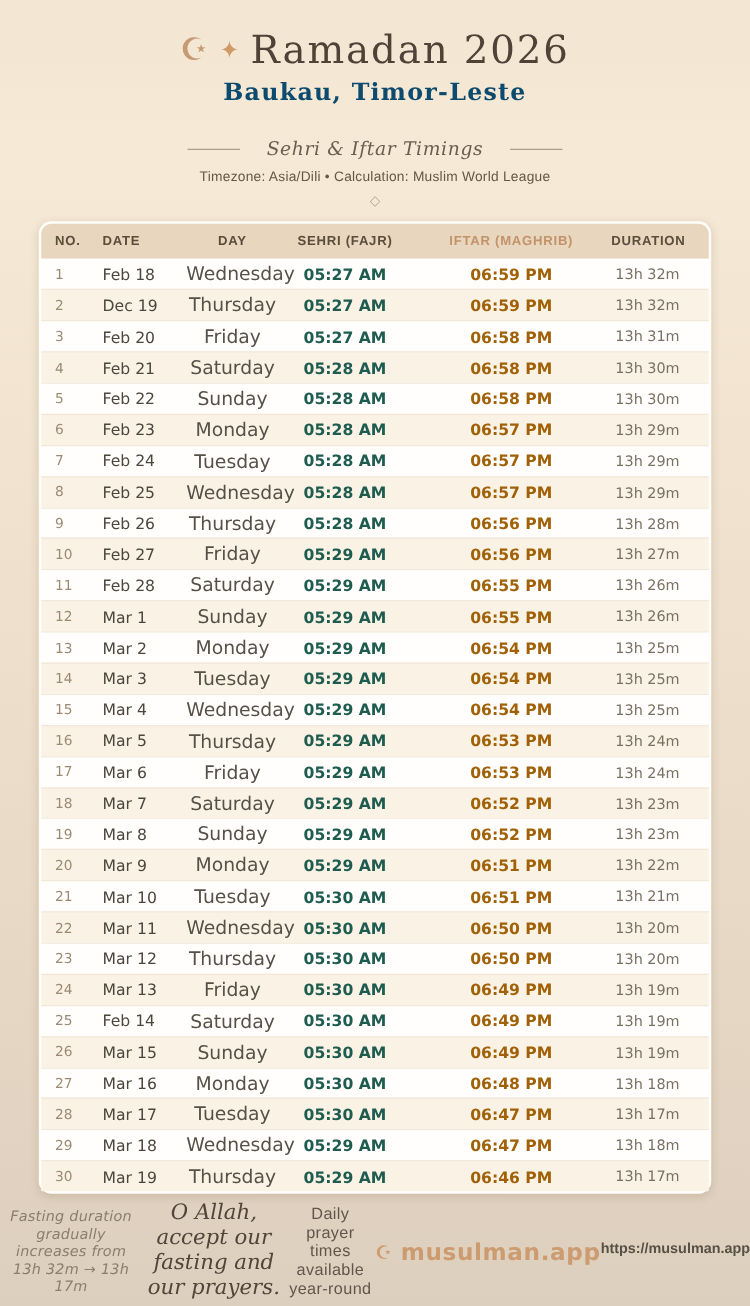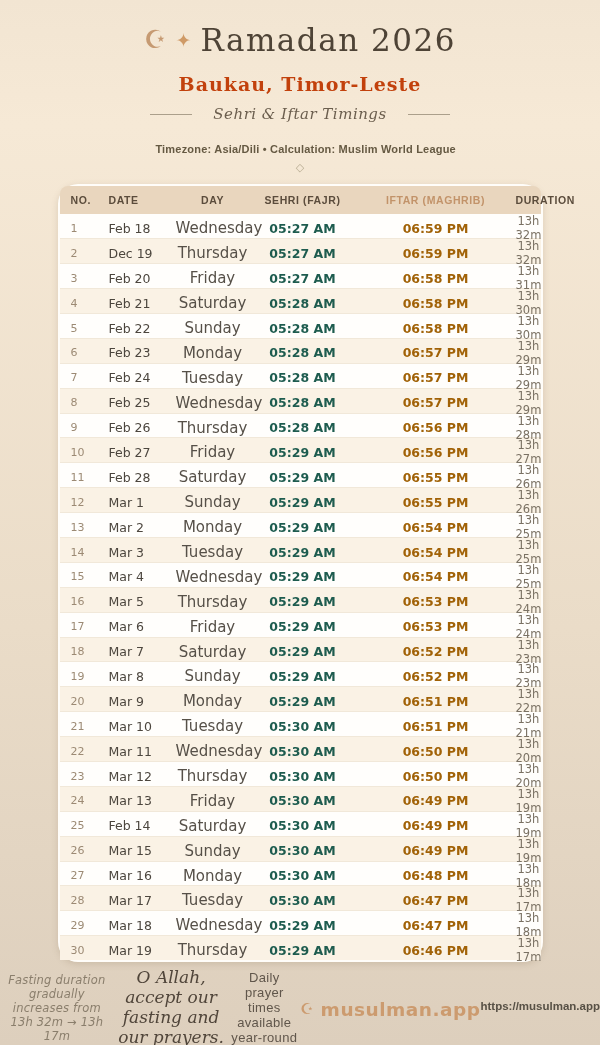--- a/index.html
+++ b/index.html
@@ -14,36 +14,36 @@
   
   header{margin-top:24px;text-align:center;}
   .title-row{display:flex;align-items:center;justify-content:center;gap:9px;}
   .crescent{font-size:25px;color:#c69a72;line-height:1;transform:translateY(-1px);}
   .sparkle{font-size:19px;color:#cf9a66;line-height:1;}
   h1{
     margin:0;font-family:"DejaVu Serif",serif;font-weight:400;
     font-size:31px;color:#4e4336;letter-spacing:1.5px;line-height:1.05;
   }
   h2{
-    margin:17px 0 0 0;font-family:"DejaVu Serif",serif;font-weight:700;
-    font-size:19px;color:#c2410c;letter-spacing:1px;line-height:1.1;
-  }
-  .subtitle-row{margin-top:11px;display:flex;align-items:center;justify-content:center;gap:21px;}
+    margin:7px 0 0 0;font-family:"DejaVu Serif",serif;font-weight:700;
+    font-size:19px;color:#0c4a6e;letter-spacing:1px;line-height:1.1;
+  }
+  .subtitle-row{margin-top:26px;display:flex;align-items:center;justify-content:center;gap:21px;}
   .hline{width:42px;height:1px;background:#ab9f8b;}
   .subtitle-text{
     font-family:"DejaVu Serif",serif;font-style:italic;
     font-size:15px;color:#6b5e4e;letter-spacing:0.5px;
   }
-  .meta{margin-top:20px;font-size:11px;color:#655942;letter-spacing:0.2px;font-family:"Liberation Sans",sans-serif;font-weight:700;text-align:right;}
+  .meta{margin-top:8px;font-size:11px;color:#655942;letter-spacing:0.2px;font-family:"Liberation Sans",sans-serif;font-weight:400;}
   .diamond{margin-top:7px;font-size:11px;color:#b5a98f;line-height:1;}
 
   
   .card{
-    margin-top:11px;width:485px;box-sizing:border-box;
-    background:#fffdf9;border-radius:20px;padding:2px;
+    margin-top:11px;width:538px;box-sizing:border-box;
+    background:#fffdf9;border-radius:10px;padding:2px;
     box-shadow:0 2px 7px rgba(122,100,70,0.20);
   }
   .thead,.row{
     display:grid;
     grid-template-columns:35px 75px 80px 106px 160px 1fr;
     align-items:center;
   }
   .thead{
     height:28px;background:#e9d6be;border-radius:8px 8px 0 0;
   }

